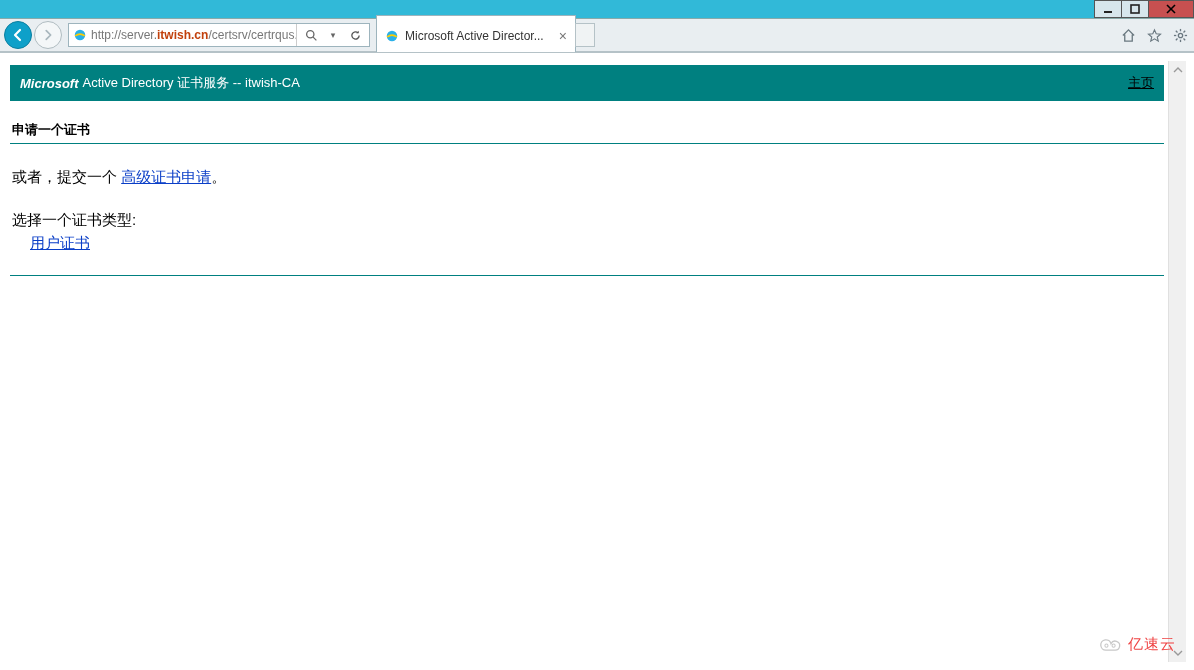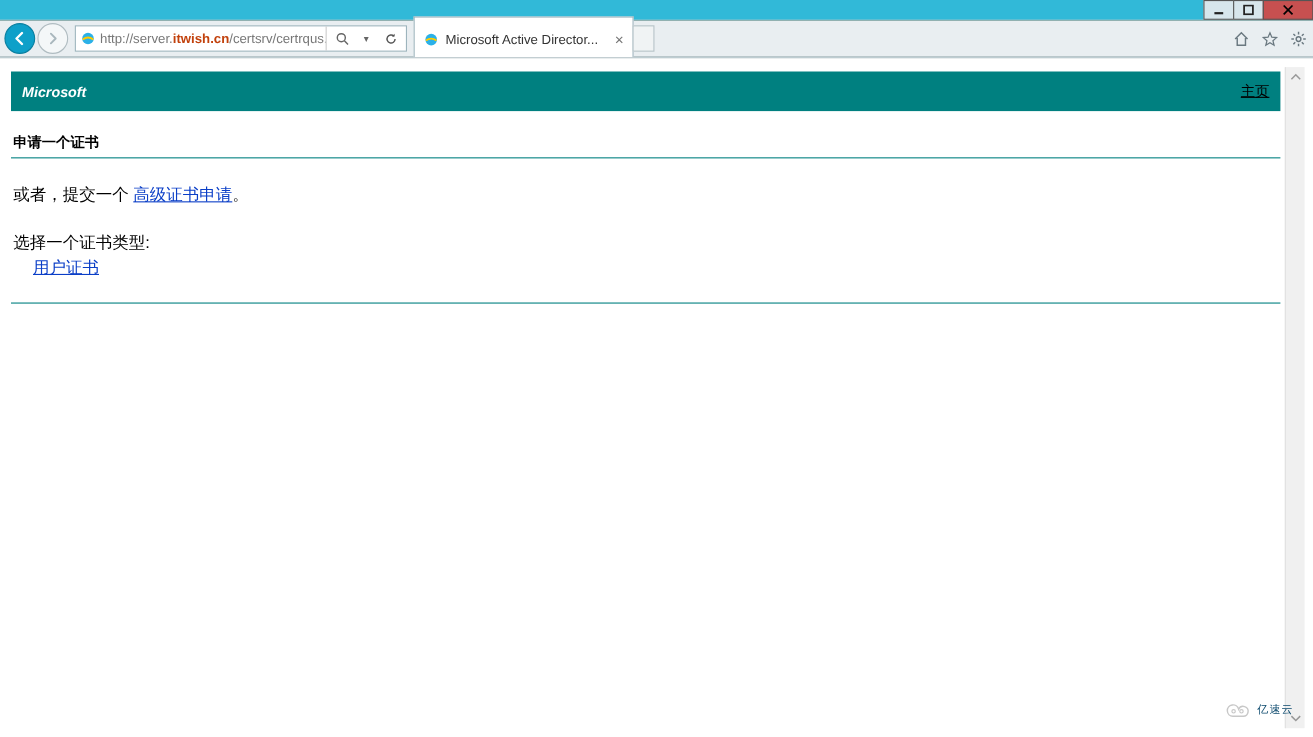--- a/index.html
+++ b/index.html
@@ -136,22 +136,22 @@
       color: #0a3ec7; text-decoration: underline; font-size: 15px;
     }
     .inline-link { color: #0a3ec7; text-decoration: underline; }
     .divider {
       border: none; border-top: 1.5px solid #008080;
       margin: 22px 0 0 0;
     }
 
     .watermark {
       position: absolute; right: 10px; bottom: 8px;
-      color: #0c4a6e; font-size: 10px; letter-spacing: 1px;
-      display: flex; gap: 4px;
+      color: #ef4444; font-size: 15px; letter-spacing: 1px;
+      display: flex; align-items: center; gap: 4px;
     }
     .ie-icon svg, .nav-ico svg, .win-btn svg, .nav-btn-circle svg { display: block; }
   </style>
 </head>
 <body>
 
 <div class="title-bar">
   <div class="window-controls">
     <div class="win-btn">
       <svg width="10" height="10" viewBox="0 0 10 10">
@@ -250,20 +250,21 @@
         </svg>
     </span>
   </div>
 </div>
 
 <div class="page-wrapper">
   <div class="page-inner">
 
     <div class="banner">
       <span class="brand">Microsoft</span>
+      <span> Active Directory 证书服务  --  itwish-CA</span>
       <a class="home-link">主页</a>
     </div>
 
     <div class="content">
       <div class="page-title">申请一个证书</div>
 
       <div class="section">
         <span>或者，提交一个 </span><a class="inline-link">高级证书申请</a><span>。</span>
       </div>
 

